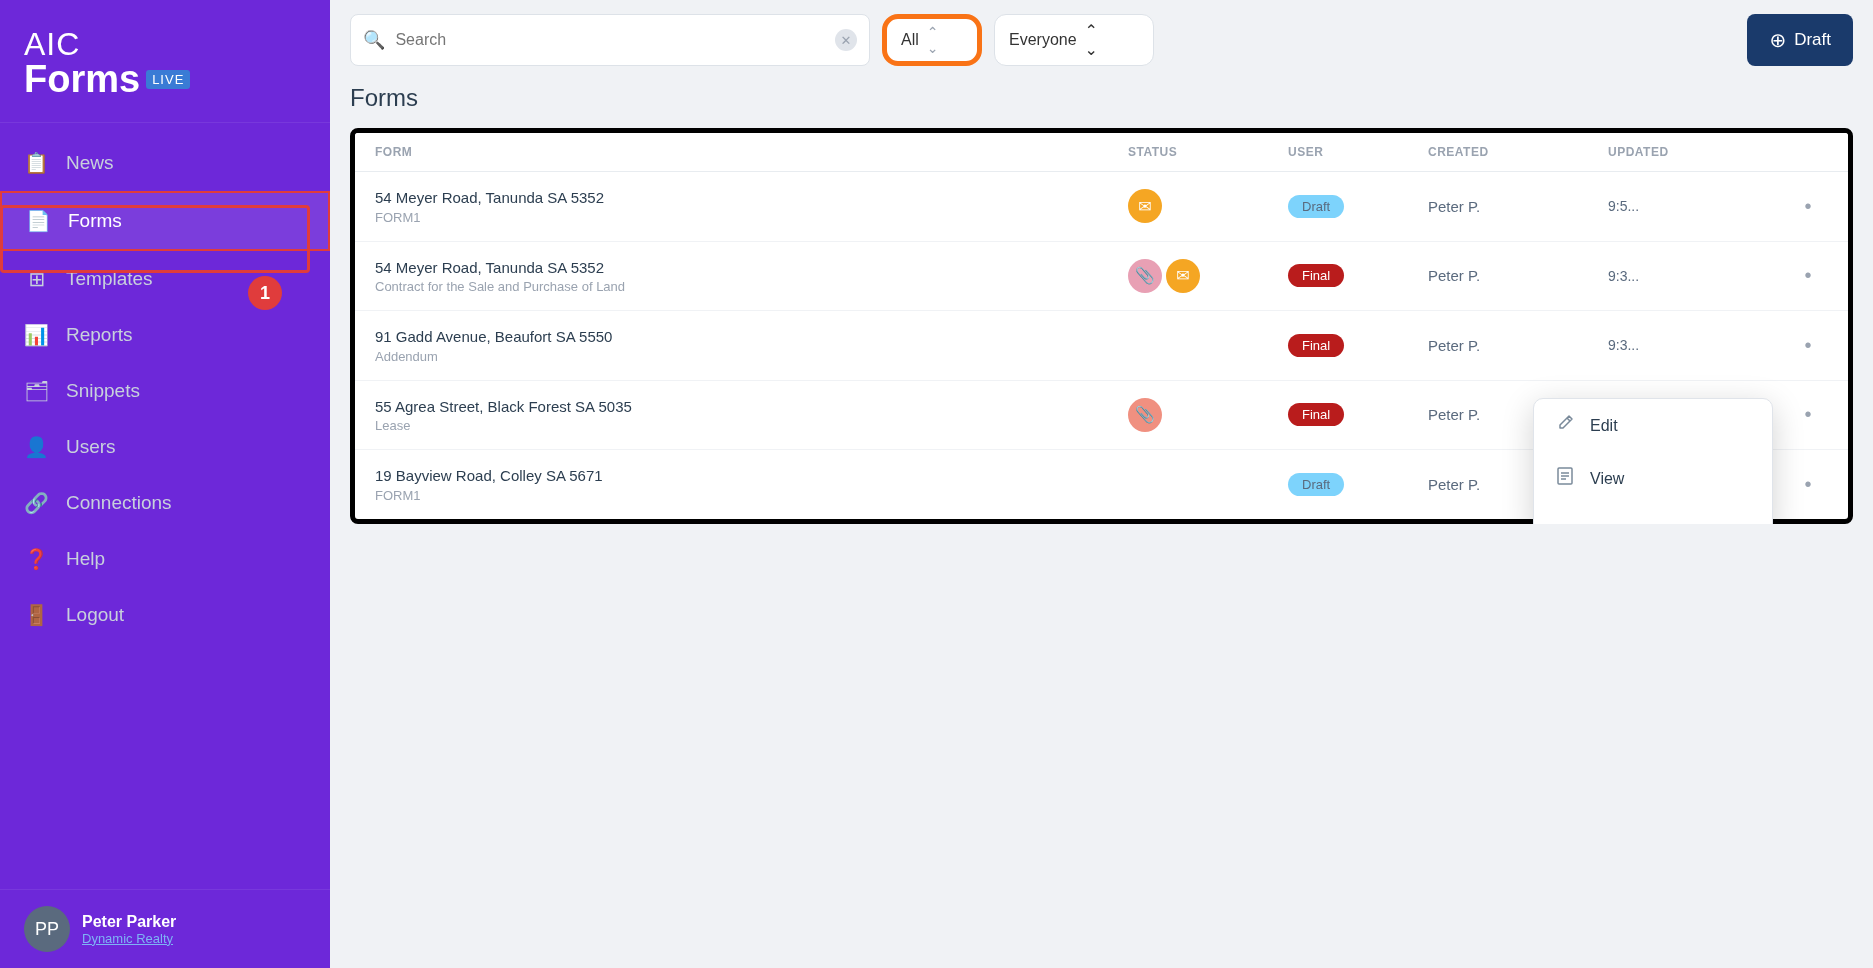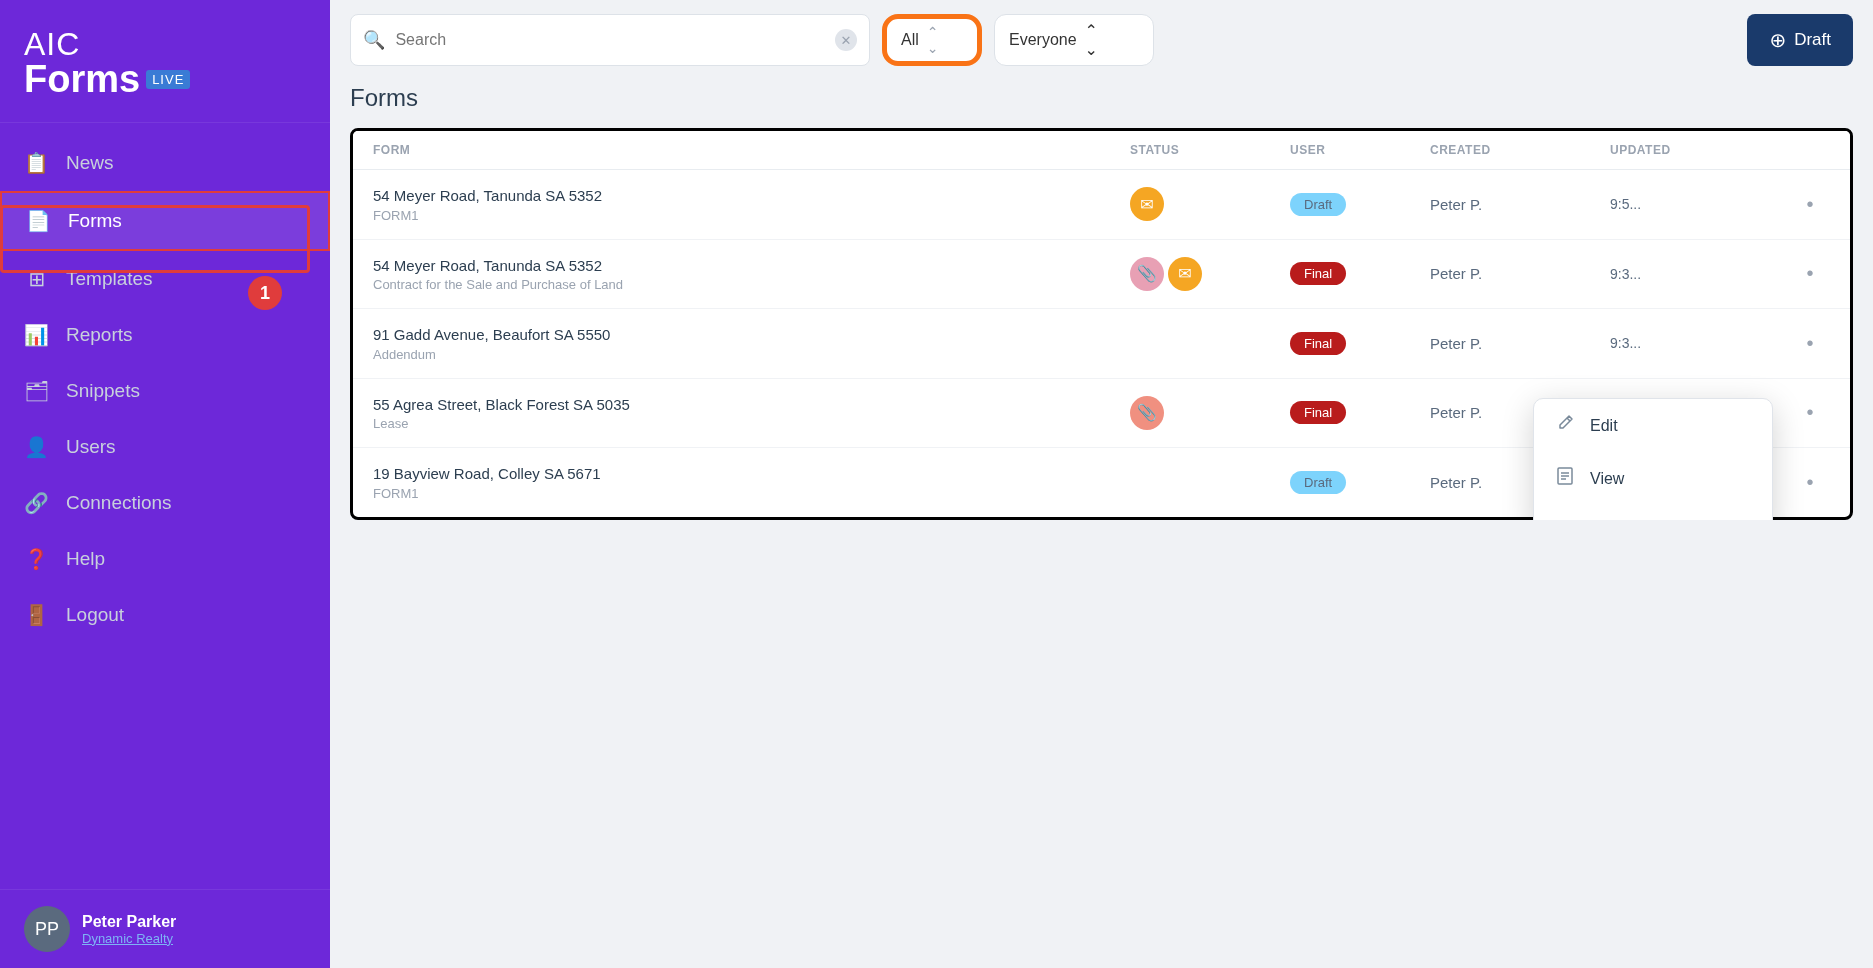--- a/index.html
+++ b/index.html
@@ -93,21 +93,21 @@
       background: #1a3a6b; color: #fff; border: none; border-radius: 8px;
       height: 52px; padding: 0 22px; font-size: 17px; font-weight: 500;
       cursor: pointer; display: flex; align-items: center; gap: 8px; margin-left: auto;
     }
     .create-btn .plus { font-size: 20px; font-weight: 300; }
 
     
     .forms-container { flex: 1; background: #f0f2f5; padding: 0 20px 20px; overflow: hidden; }
     .forms-title { font-size: 24px; font-weight: 500; color: #2c3e50; margin-bottom: 16px; padding-top: 4px; }
 
-    .forms-table { background: #fff; border-radius: 8px; overflow: hidden; border: 3px solid #000000; }
+    .forms-table { background: #fff; border-radius: 8px; overflow: hidden; border: 5px solid #000000; }
     .table-header {
       display: grid; grid-template-columns: 1fr 160px 140px 180px 180px 40px;
       padding: 12px 20px; background: #fff;
       border-bottom: 1px solid #e8ecf0;
       font-size: 12px; font-weight: 600; color: #9aa3b0; letter-spacing: 0.5px; text-transform: uppercase;
     }
     .table-row {
       display: grid; grid-template-columns: 1fr 160px 140px 180px 180px 40px;
       padding: 16px 20px; border-bottom: 1px solid #f0f2f5;
       align-items: center; font-size: 15px;

